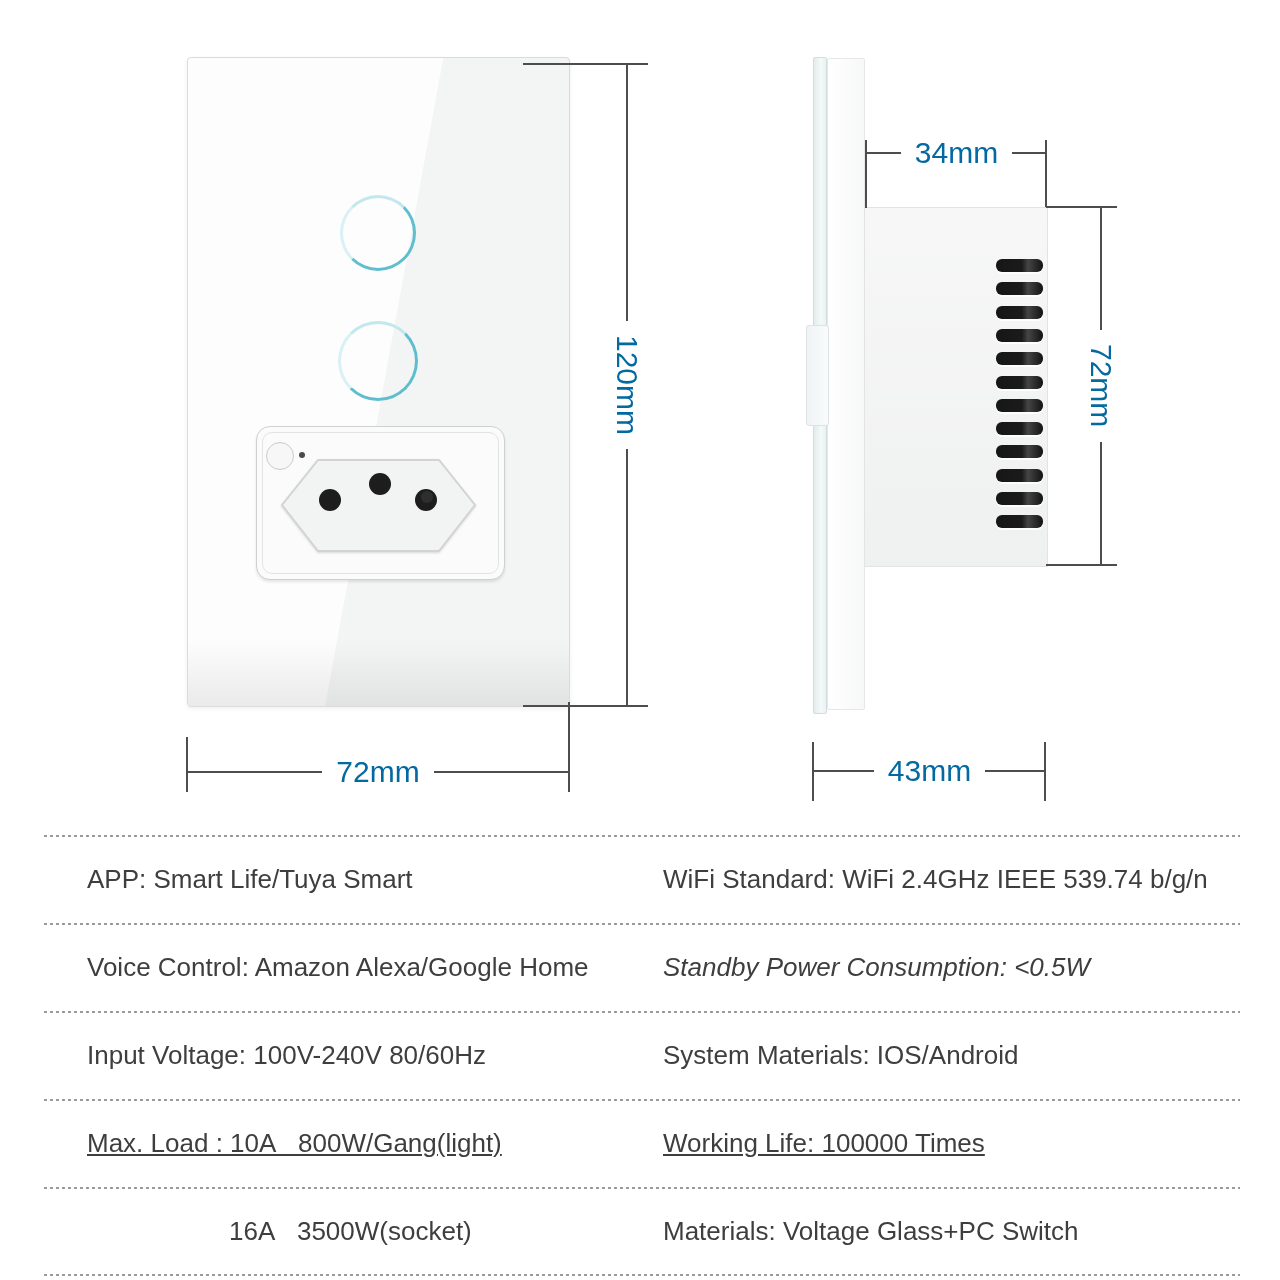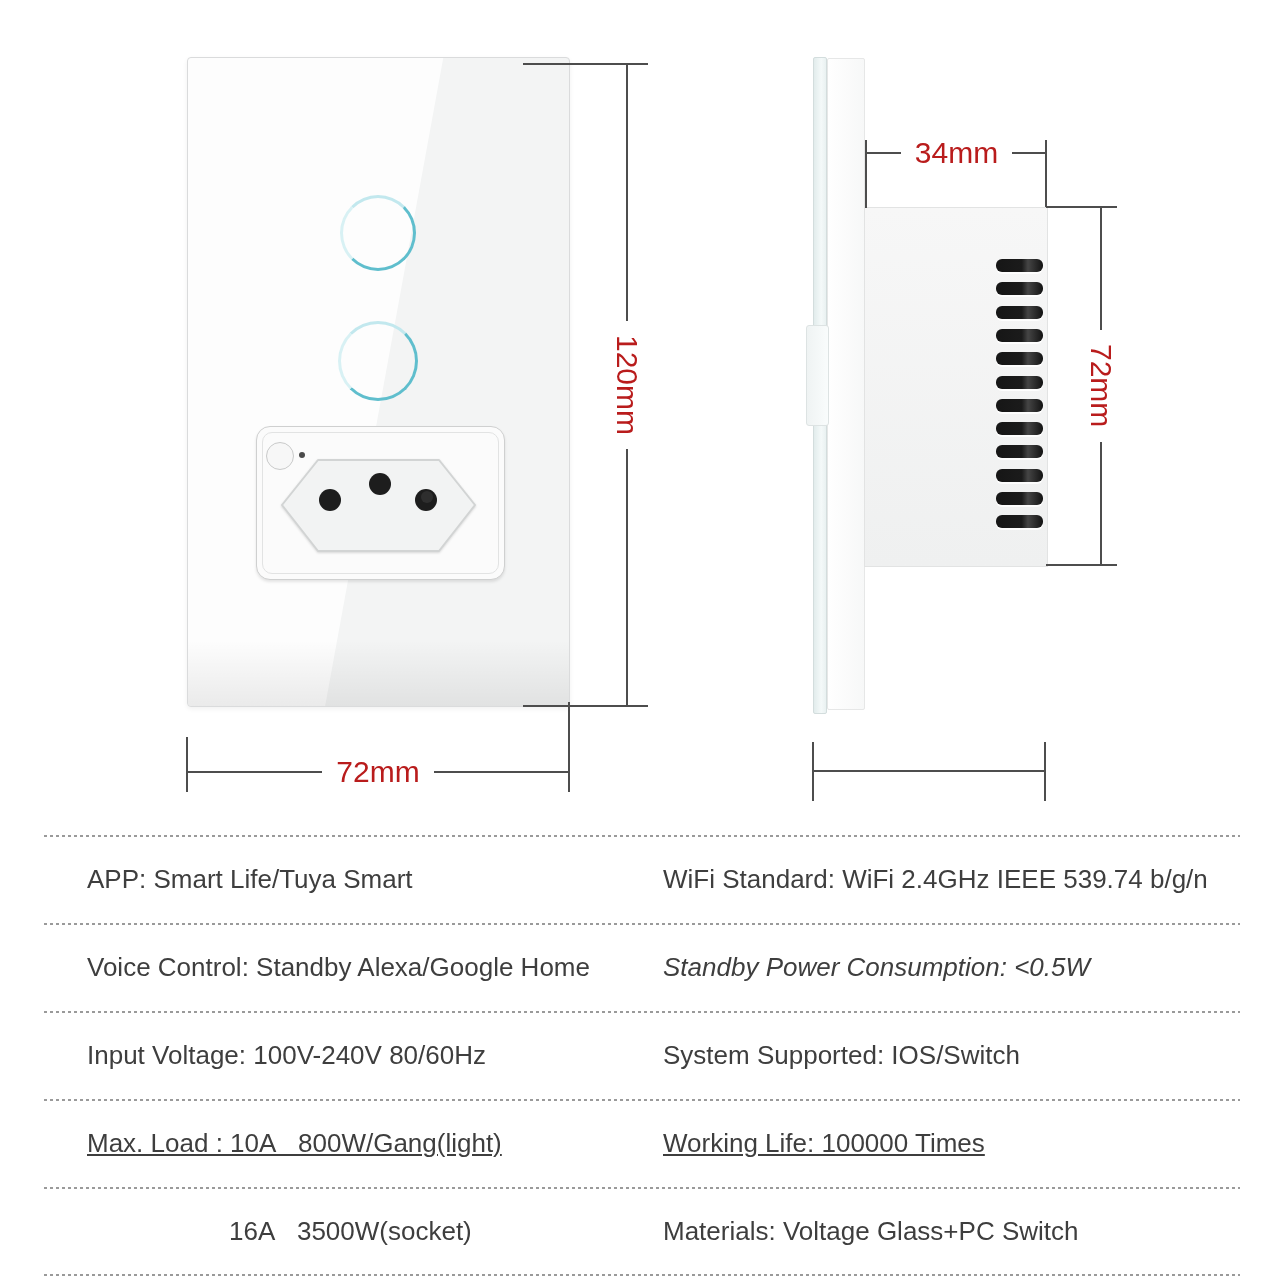--- a/index.html
+++ b/index.html
@@ -4,21 +4,21 @@
 <style>
   html,body{margin:0;padding:0;background:#fff;}
   #stage{
     position:relative;width:1280px;height:1280px;background:#ffffff;
     font-family:"Liberation Sans",sans-serif;overflow:hidden;
   }
   
   .dline{position:absolute;background:#4d4d4d;}
   .dlabel-wrap{position:absolute;display:flex;align-items:center;justify-content:center;}
   .dlabel{
-    background:#ffffff;color:#b91c1c;font-size:30px;line-height:30px;
+    background:#ffffff;color:#0369a1;font-size:30px;line-height:30px;
     padding:0 14px;white-space:nowrap;
   }
   .dlabel.vert{writing-mode:vertical-rl;padding:14px 0;}
   
   #front-panel{
     position:absolute;left:187px;top:57px;width:381px;height:648px;
     background:#f3f4f4;border:1px solid #dadbdc;border-radius:4px;
     box-shadow:0 2px 5px rgba(0,0,0,0.06);
   }
   #front-gloss{
@@ -163,29 +163,32 @@
   <div class="dline" style="left:1046px;top:206px;width:71px;height:2px;"></div>
   <div class="dline" style="left:1046px;top:564px;width:71px;height:2px;"></div>
   <div class="dline" style="left:1100px;top:207px;width:2px;height:358px;"></div>
   <div class="dlabel-wrap" style="left:1076px;top:207px;width:50px;height:358px;">
     <span class="dlabel vert">72mm</span>
   </div>
 
   <div class="dline" style="left:812px;top:742px;width:2px;height:59px;"></div>
   <div class="dline" style="left:1044px;top:742px;width:2px;height:59px;"></div>
   <div class="dline" style="left:813px;top:770px;width:233px;height:2px;"></div>
+  <div class="dlabel-wrap" style="left:813px;top:749px;width:233px;height:44px;">
+    <span class="dlabel">43mm</span>
+  </div>
 
   <div id="spec-table">
 
   <div class="spec-cell spec-left" style="top: 861px;">APP: Smart Life/Tuya Smart</div>
       <div class="spec-cell spec-right" style="top: 861px;">WiFi Standard: WiFi 2.4GHz IEEE 539.74 b/g/n</div>
-      <div class="spec-cell spec-left" style="top: 949px;">Voice Control: Standby Alexa/Google Home</div>
+      <div class="spec-cell spec-left" style="top: 949px;">Voice Control: Amazon Alexa/Google Home</div>
       <div class="spec-cell spec-right" style="top: 949px; font-style: italic;">Standby Power Consumption: &lt;0.5W</div>
       <div class="spec-cell spec-left" style="top: 1037px;">Input Voltage: 100V-240V 80/60Hz</div>
-      <div class="spec-cell spec-right" style="top: 1037px;">System Supported: IOS/Switch</div>
+      <div class="spec-cell spec-right" style="top: 1037px;">System Materials: IOS/Android</div>
       <div class="spec-cell spec-left" style="top: 1125px; text-decoration: underline;">Max. Load : 10A&nbsp;&nbsp;&nbsp;800W/Gang(light)</div>
       <div class="spec-cell spec-right" style="top: 1125px; text-decoration: underline;">Working Life: 100000 Times</div>
       <div class="spec-cell spec-left indent" style="top: 1213px;">16A&nbsp;&nbsp;&nbsp;3500W(socket)</div>
       <div class="spec-cell spec-right" style="top: 1213px;">Materials: Voltage Glass+PC Switch</div>
       <div class="spec-dash" style="top: 835px;"></div>
       <div class="spec-dash" style="top: 923px;"></div>
       <div class="spec-dash" style="top: 1011px;"></div>
       <div class="spec-dash" style="top: 1099px;"></div>
       <div class="spec-dash" style="top: 1187px;"></div>
       <div class="spec-dash" style="top: 1274px;"></div>

